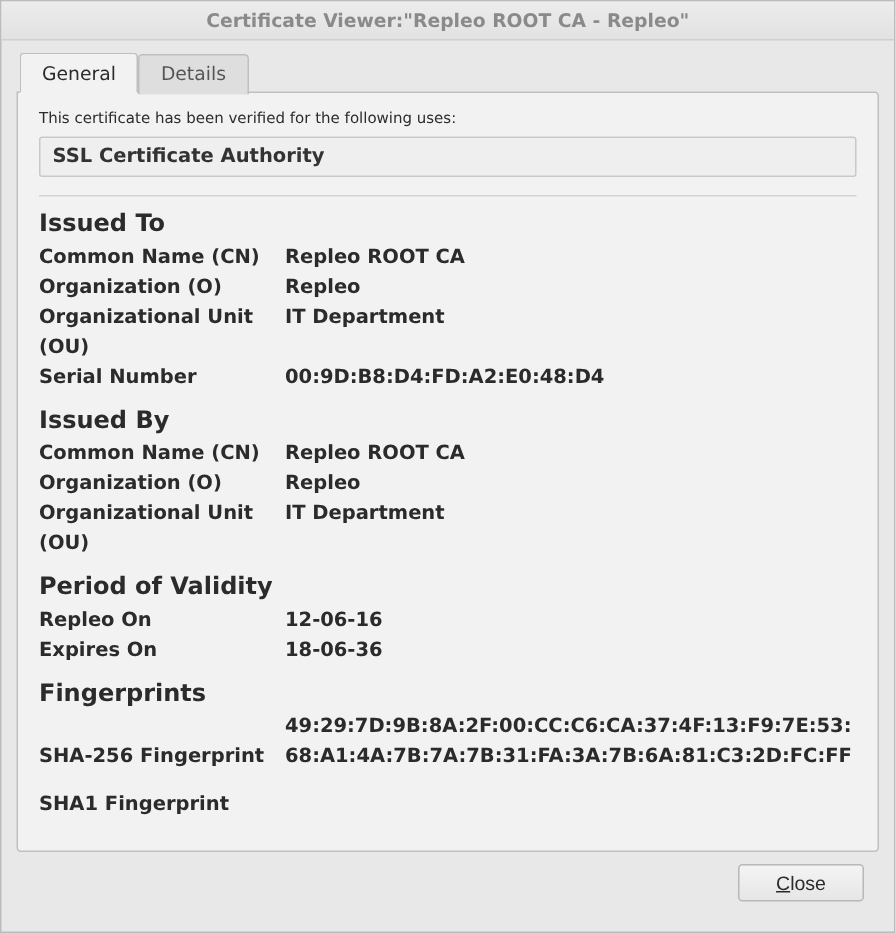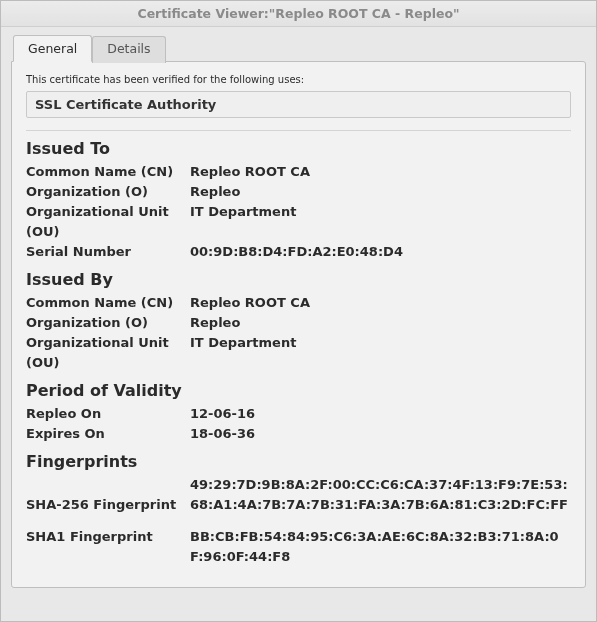--- a/index.html
+++ b/index.html
@@ -213,22 +213,24 @@
           <div class="kv" style="align-items:flex-end;">
             <div class="k">SHA-256 Fingerprint</div>
             <div class="v">
               <div>49:29:7D:9B:8A:2F:00:CC:C6:CA:37:4F:13:F9:7E:53:</div>
               <div>68:A1:4A:7B:7A:7B:31:FA:3A:7B:6A:81:C3:2D:FC:FF</div>
             </div>
           </div>
           <div style="height:12px;"></div>
           <div class="kv">
             <div class="k">SHA1 Fingerprint</div>
-            <div class="v">BB:CB:FB:54:84:95:C6:3A:AE:6C:8A:32:B3:71:8A:0F:96:0F:44:F8</div>
           </div>
         </div>
 
       </div>
     </div>
 
+    <div class="footer">
+      <button class="btn"><span class="u">C</span><span>lose</span></button>
+    </div>
   </div>
 
 </div>
 
 </body></html>

